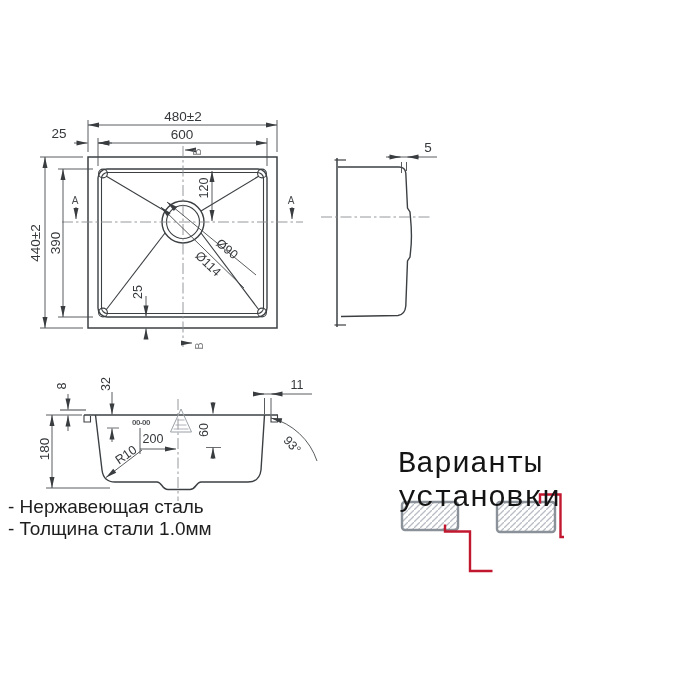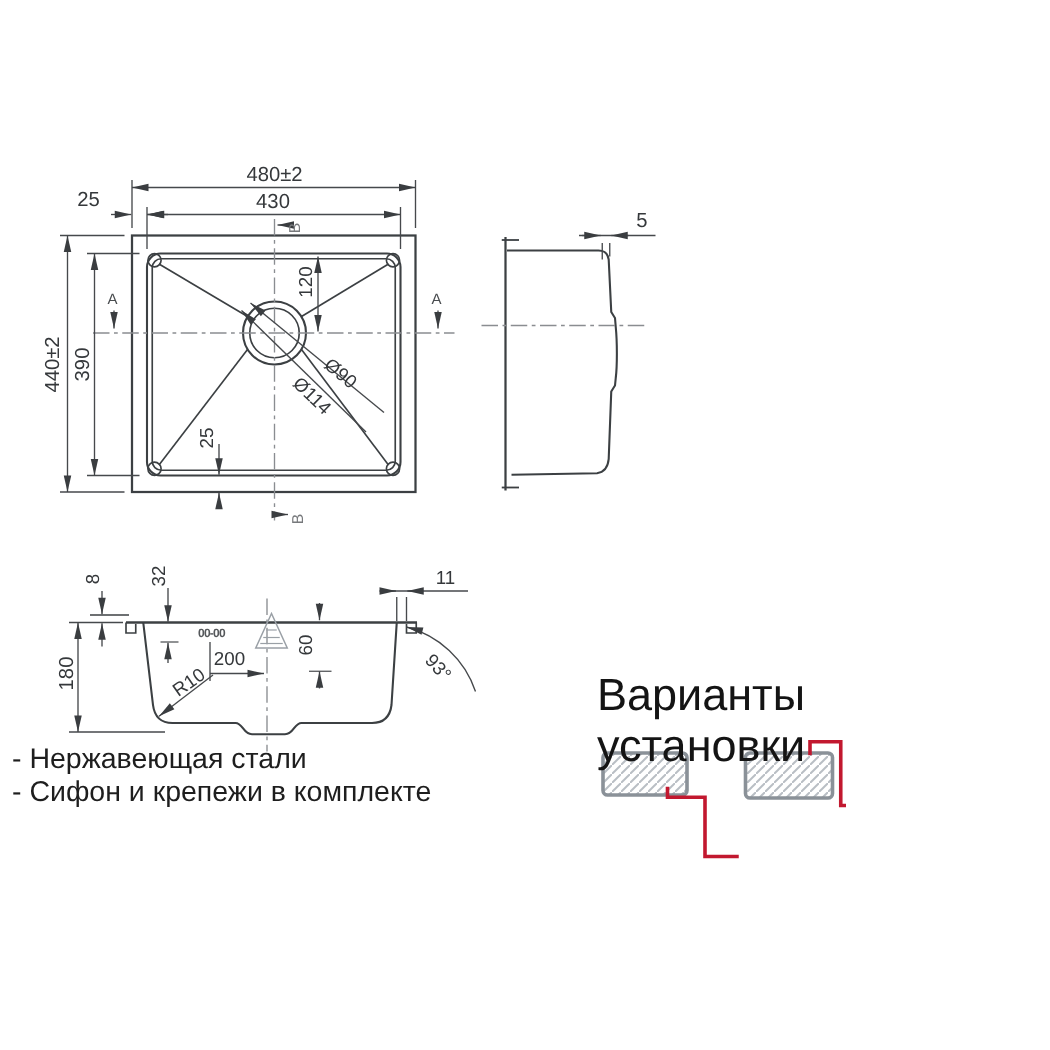--- a/index.html
+++ b/index.html
@@ -10,21 +10,21 @@
        white-space:nowrap;letter-spacing:0;}
   .sm{font-size:12.5px;}
   .r90{transform:translate(-50%,-50%) rotate(-90deg);}
   .r40{transform:translate(-50%,-50%) rotate(40deg);}
   .r44{transform:translate(-50%,-50%) rotate(44deg);}
   .r48{transform:translate(-50%,-50%) rotate(48deg);}
   .rm35{transform:translate(-50%,-50%) rotate(-35deg);}
   .marker{font-size:10px;color:#4a4d50;}
   .bmark{font-size:10.5px;color:#77797c;}
   .padmark{font-size:8px;font-weight:bold;color:#55585b;letter-spacing:-0.5px;}
-  .title{position:absolute;left:398px;top:447px;font-family:Liberation Sans, sans-serif;
+  .title{position:absolute;left:398px;top:447px;font-family:Liberation Mono, monospace;
          font-size:30px;color:#141414;}
   .features{position:absolute;left:8px;top:496px;font-size:19px;line-height:22.4px;color:#1e1e1e;}
 </style>
 </head>
 <body>
 
 <div class="stage">
 
 <svg width="700" height="700" viewBox="0 0 700 700">
   <defs>
@@ -151,21 +151,21 @@
     <rect x="497" y="502" width="58" height="30" rx="3" fill="url(#hatch)" stroke="#8a9198" stroke-width="2.4"></rect>
     <path d="M 540,503.5 L 540,494.5 L 560.5,494.5 L 560.5,537 L 589,537" stroke="#c2182f" stroke-width="2.4" fill="none"></path>
   </g>
   <g>
     <path d="M 597.5,503.5 L 628,503.5 L 628,513.5 L 652.5,513.5 L 652.5,528 L 597.5,528 Z" fill="url(#hatch)" stroke="#8a9198" stroke-width="2.4" stroke-linejoin="round"></path>
     <path d="M 630.5,511.5 L 630.5,500.5 L 661,500.5 L 661,541 L 688,541" stroke="#c2182f" stroke-width="2.4" fill="none"></path>
   </g>
 </svg>
 
   <span class="lbl" style="left:183px;top:116px">480±2</span>
-  <span class="lbl" style="left:182px;top:134px">430</span>
+  <span class="lbl" style="left:182px;top:134px">600</span>
   <span class="lbl" style="left:59px;top:133px">25</span>
   <span class="lbl r90" style="left:35px;top:243px">440±2</span>
   <span class="lbl r90" style="left:55px;top:243px">390</span>
   <span class="lbl r90 sm" style="left:204px;top:188px">120</span>
   <span class="lbl r40 sm" style="left:227px;top:249px">Ø90</span>
   <span class="lbl r44 sm" style="left:208px;top:264px">Ø114</span>
   <span class="lbl r90 sm" style="left:138px;top:292px">25</span>
   <span class="lbl marker" style="left:75px;top:200px">A</span>
   <span class="lbl marker" style="left:291px;top:200px">A</span>
   <span class="lbl bmark r90" style="left:197px;top:152px">B</span>
@@ -179,17 +179,17 @@
   <span class="lbl r90" style="left:44px;top:449px">180</span>
   <span class="lbl sm" style="left:153px;top:439px">200</span>
   <span class="lbl r90 sm" style="left:204px;top:430px">60</span>
   <span class="lbl rm35 sm" style="left:126px;top:455px">R10</span>
   <span class="lbl r48 sm" style="left:292px;top:445px">93°</span>
   <span class="lbl padmark" style="left:141px;top:422px">00-00</span>
 
   <div class="title">Варианты установки</div>
 
   <div class="features">
-    <div>- Нержавеющая стали</div>
-    <div>- Сифон и крепежи в комплекте</div>
+    <div>- Нержавеющая сталь</div>
+    <div>- Толщина стали 1.0мм</div>
   </div>
 
 </div>
 
 </body></html>

